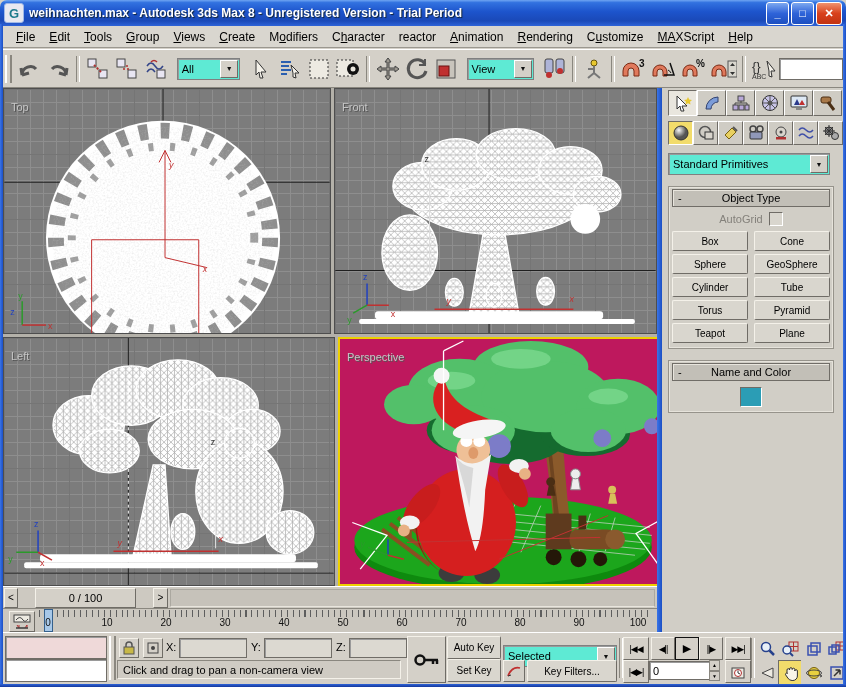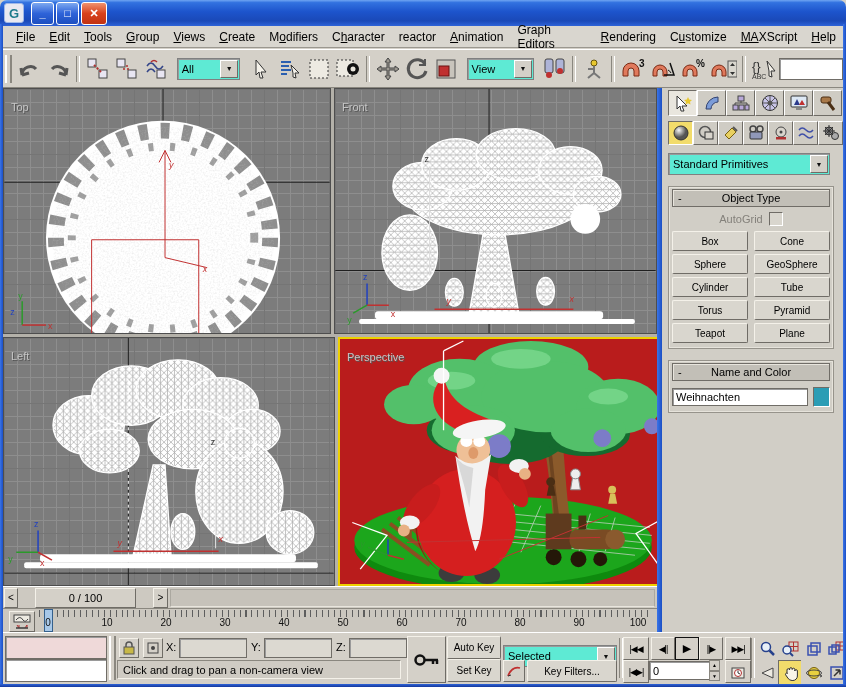--- a/index.html
+++ b/index.html
@@ -39,21 +39,21 @@
   
   #viewport-area{position:absolute;left:3px;top:88px;width:654px;height:498px;background:#B4B1A9;}
   .viewport{position:absolute;background-color:#7C7C7C;border:1px solid #4E4E4E;box-sizing:border-box;
     background-image:
       linear-gradient(#757575 1px,transparent 1px),linear-gradient(90deg,#757575 1px,transparent 1px),
       linear-gradient(#8E8E8E 1px,transparent 1px),linear-gradient(90deg,#8E8E8E 1px,transparent 1px);
     background-size:65px 65px,65px 65px,13px 13px,13px 13px;overflow:hidden;}
   #vp-top{left:0;top:0;width:328px;height:246px;}
   #vp-front{left:331px;top:0;width:323px;height:246px;}
   #vp-left{left:0;top:249px;width:332px;height:249px;}
-  #vp-persp{left:335px;top:249px;width:345px;height:249px;border:2px solid #EDD000;background-image:none;background-color:#b91c1c;}
+  #vp-persp{left:335px;top:249px;width:345px;height:249px;border:2px solid #EDD000;background-image:none;background-color:#be185d;}
   .vp-label{position:absolute;left:7px;top:12px;color:#C6C6C6;font-size:11px;z-index:5;text-shadow:1px 1px 0 #555;}
   .vp-svg{position:absolute;left:0;top:0;width:100%;height:100%;}
   
   #cp-splitter{position:absolute;left:657px;top:88px;width:5px;height:544px;background:linear-gradient(90deg,#3A74E8,#1B4FC4);}
   #command-panel{position:absolute;left:662px;top:88px;width:181px;height:544px;background:#D1CEC6;box-sizing:border-box;padding:2px 0 0 6px;}
   .cp-tabs{display:flex;height:25px;}
   .cp-tab{width:27px;height:24px;border:1px solid;border-color:#FFF #6F6C66 #6F6C66 #FFF;background:#CFCCC4;
     display:flex;align-items:center;justify-content:center;}
   .cp-tab.active{background:#E9E6DE;border-color:#6F6C66 #FFF #FFF #6F6C66;}
   .cp-sub{display:flex;height:24px;margin-top:6px;}
@@ -112,40 +112,40 @@
   #frame-spinner div{flex:1;background:#D4D0C8;border:1px solid #8A877F;font-size:5px;display:flex;align-items:center;justify-content:center;}
   .nav-btn{position:absolute;width:23px;height:23px;background:#D4D0C8;border:1px solid #D4D0C8;display:flex;align-items:center;justify-content:center;}
   .nav-btn.active{background:#F2DC6B;border-color:#6F6C66 #FFF #FFF #6F6C66;border-style:solid;border-width:1px;}
   .vsep{position:absolute;width:2px;height:40px;border-left:1px solid #8A877F;border-right:1px solid #FFF;top:5px;}
 </style>
 </head>
 <body>
 
 <div id="titlebar">
   <div id="app-icon">G</div>
+  <div id="title-text">weihnachten.max - Autodesk 3ds Max 8  - Unregistered Version - Trial Period</div>
   <div class="tb-btn">_</div>
   <div class="tb-btn">□</div>
   <div class="tb-btn close">✕</div>
 </div>
 <div id="border-left" class="win-border"></div>
 <div id="border-right" class="win-border"></div>
 <div id="border-bottom" class="win-border"></div>
 
 <div id="menu-bar">
     <span class="menu-item"><u>F</u>ile</span>
     <span class="menu-item"><u>E</u>dit</span>
     <span class="menu-item"><u>T</u>ools</span>
     <span class="menu-item"><u>G</u>roup</span>
     <span class="menu-item"><u>V</u>iews</span>
     <span class="menu-item"><u>C</u>reate</span>
     <span class="menu-item">M<u>o</u>difiers</span>
     <span class="menu-item">C<u>h</u>aracter</span>
     <span class="menu-item">reactor</span>
     <span class="menu-item"><u>A</u>nimation</span>
-    <span class="menu-item">Graph E<u>d</u>itors</span>
     <span class="menu-item"><u>R</u>endering</span>
     <span class="menu-item">C<u>u</u>stomize</span>
     <span class="menu-item"><u>MA</u>XScript</span>
     <span class="menu-item"><u>H</u>elp</span>
   </div>
 
 <div id="main-toolbar">
   <div class="grip"></div>
   <div class="tool-ico">
     <svg width="22" height="20">
@@ -639,21 +639,20 @@
       <div class="cbtn">Plane</div>
     </div>
   </div>
 
   <div class="rollout">
     <div class="rollout-header">
       <span class="minus">-</span>
       <span class="rtitle">Name and Color</span>
     </div>
     <div id="name-row">
-      <input id="object-name-field" value="Weihnachten" style="">
       <div id="object-color-swatch"></div>
     </div>
   </div>
 </div>
 
 <div id="time-slider-row">
   <div id="ts-prev" class="ts-btn">&lt;</div>
   <div id="ts-handle" class="ts-btn">0 / 100</div>
   <div id="ts-next" class="ts-btn">&gt;</div>
   <div id="ts-track"></div>

